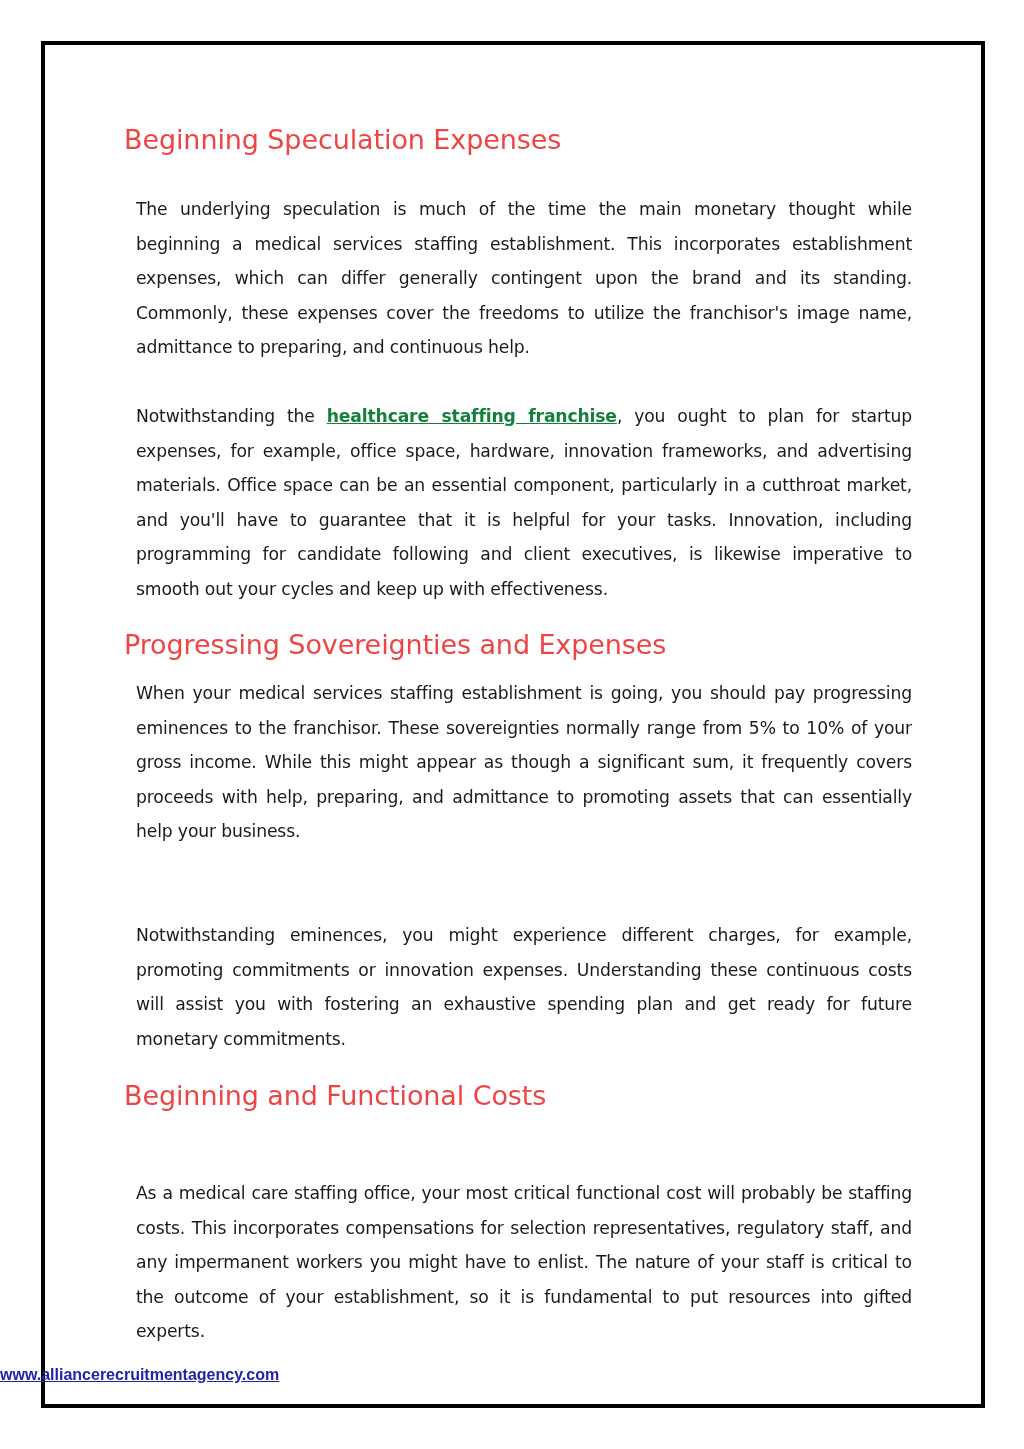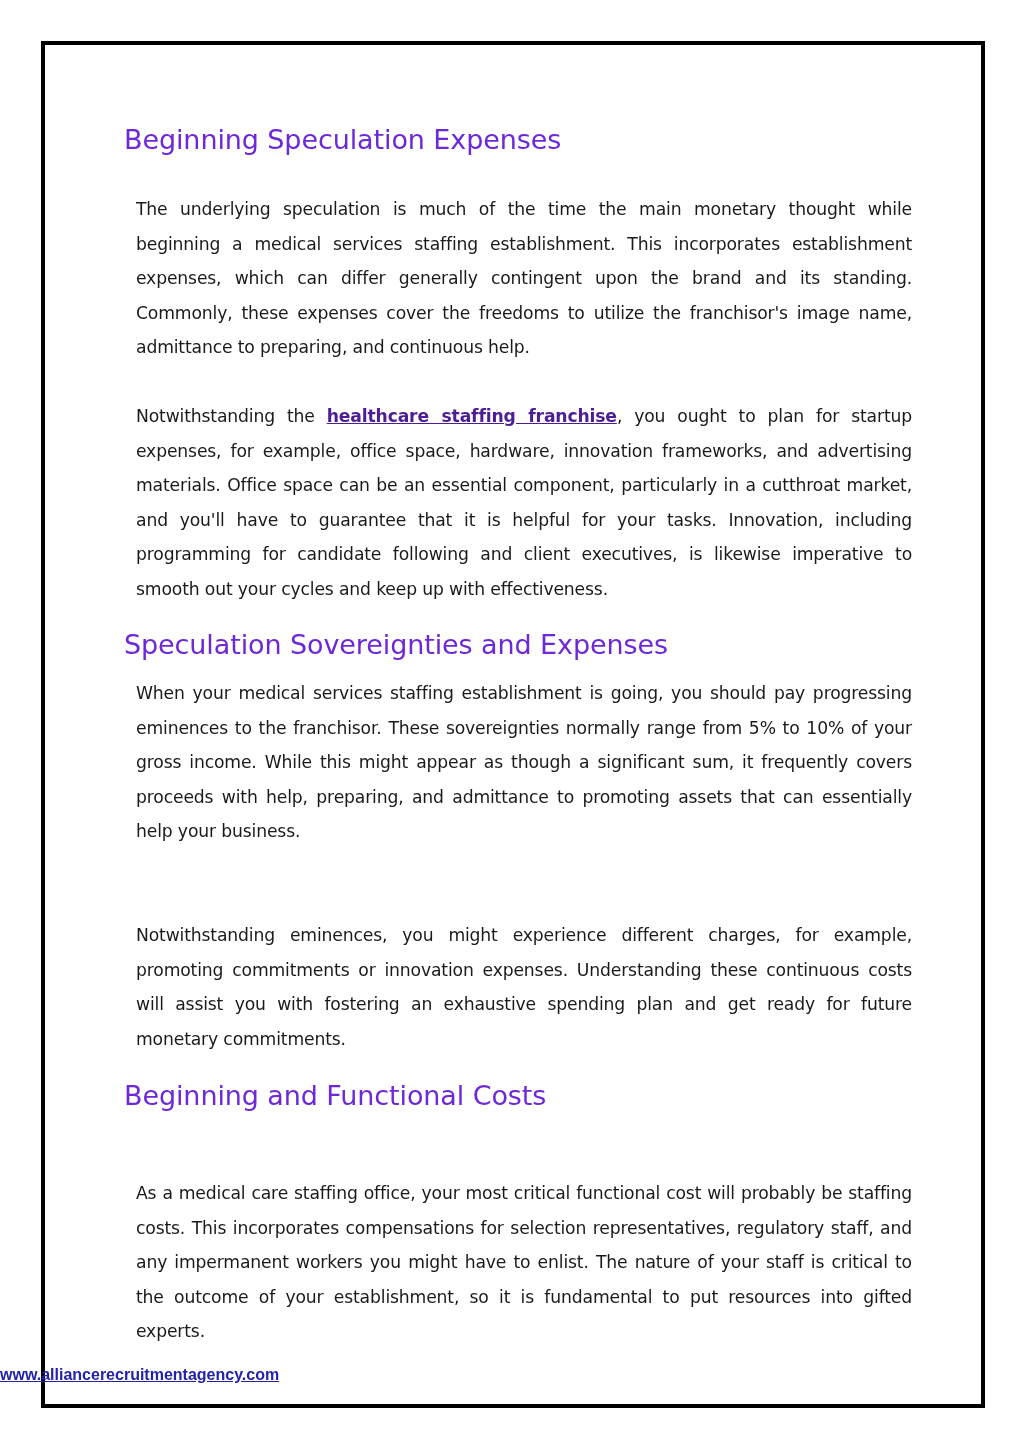--- a/index.html
+++ b/index.html
@@ -4,45 +4,45 @@
 <style>
   html, body { margin: 0; padding: 0; background: #ffffff; }
   body { width: 1024px; height: 1449px; position: relative; overflow: hidden; font-family: "DejaVu Sans", sans-serif; }
   .frame {
     position: absolute; left: 41px; top: 41px; width: 936px; height: 1359px;
     border: 4px solid #000; box-sizing: content-box;
   }
   .content { position: absolute; left: 124px; top: 0; width: 776px; }
   h2 {
     position: absolute; left: 0; margin: 0; font-weight: normal;
-    font-size: 27px; color: #6d28d9; white-space: nowrap; letter-spacing: -0.1px;
+    font-size: 27px; color: #ef4444; white-space: nowrap; letter-spacing: -0.1px;
   }
   p {
     position: absolute; left: 0; width: 776px; margin: 12px;
     font-size: 17.2px; line-height: 34.5px; color: #1a1a1a;
     text-align: justify; text-align-last: left; letter-spacing: -0.15px;
   }
-  a.inline-link { color: #4c1d95; font-weight: bold; text-decoration: underline; }
+  a.inline-link { color: #15803d; font-weight: bold; text-decoration: underline; }
   .footer-link {
     position: absolute; left: 0; width: 1024px; top: 1366px; text-align: left;
     font-family: "Liberation Sans", sans-serif; font-weight: bold; font-size: 16px;
   }
   .footer-link a { color: #2222aa; text-decoration: underline; }
 </style>
 </head>
 <body>
 
 <div class="frame"></div>
 
 <div class="content">
   <h2 style="top:124px">Beginning Speculation Expenses</h2>
   <p style="top:180px">The underlying speculation is much of the time the main monetary thought while beginning a medical services staffing establishment. This incorporates establishment expenses, which can differ generally contingent upon the brand and its standing. Commonly, these expenses cover the freedoms to utilize the franchisor's image name, admittance to preparing, and continuous help.</p>
   <p style="top:387px"><span>Notwithstanding the </span><a class="inline-link" href="#">healthcare staffing franchise</a><span>, you ought to plan for startup expenses, for example, office space, hardware, innovation frameworks, and advertising materials. Office space can be an essential component, particularly in a cutthroat market, and you'll have to guarantee that it is helpful for your tasks. Innovation, including programming for candidate following and client executives, is likewise imperative to smooth out your cycles and keep up with effectiveness.</span></p>
 
-  <h2 style="top:629px">Speculation Sovereignties and Expenses</h2>
+  <h2 style="top:629px">Progressing Sovereignties and Expenses</h2>
   <p style="top:664px">When your medical services staffing establishment is going, you should pay progressing eminences to the franchisor. These sovereignties normally range from 5% to 10% of your gross income. While this might appear as though a significant sum, it frequently covers proceeds with help, preparing, and admittance to promoting assets that can essentially help your business.</p>
   <p style="top:906px">Notwithstanding eminences, you might experience different charges, for example, promoting commitments or innovation expenses. Understanding these continuous costs will assist you with fostering an exhaustive spending plan and get ready for future monetary commitments.</p>
 
   <h2 style="top:1080px">Beginning and Functional Costs</h2>
   <p style="top:1164px">As a medical care staffing office, your most critical functional cost will probably be staffing costs. This incorporates compensations for selection representatives, regulatory staff, and any impermanent workers you might have to enlist. The nature of your staff is critical to the outcome of your establishment, so it is fundamental to put resources into gifted experts.</p>
 </div>
 
 <div class="footer-link">
   <a href="#">www.alliancerecruitmentagency.com</a>
 </div>

